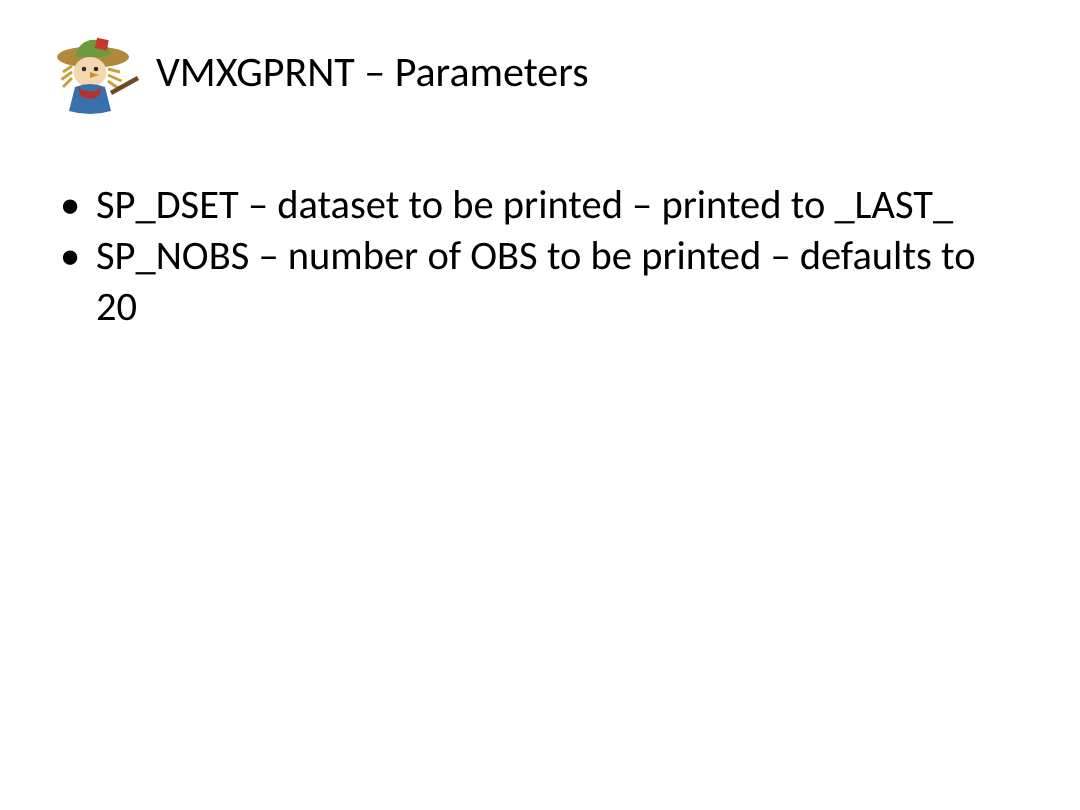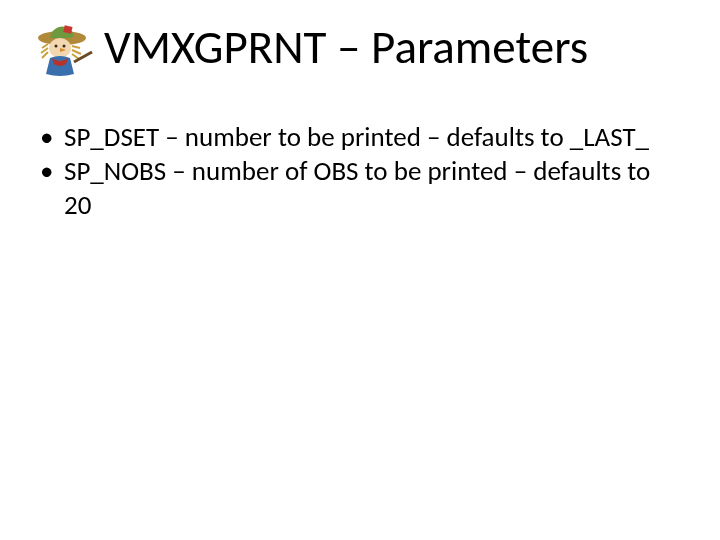--- a/index.html
+++ b/index.html
@@ -25,21 +25,21 @@
     display: flex;
     align-items: center;
   }
   .title-icon {
     width: 68px;
     height: 60px;
     flex-shrink: 0;
     margin-right: 6px;
   }
   .title-text {
-    font-size: 47px;
+    font-size: 28px;
     font-weight: 400;
     line-height: 1.1;
     letter-spacing: 0px;
   }
   .bullets {
     position: absolute;
     top: 120px;
     left: 38px;
     right: 40px;
     font-size: 27px;
@@ -93,18 +93,18 @@
         <path d="M22 40 Q30 46 38 40 L36 46 Q30 50 24 46 Z" fill="#b5332a"></path>
 
         <line x1="44" y1="44" x2="62" y2="34" stroke="#6b4a25" stroke-width="3"></line>
       </svg>
     </span>
     <span class="title-text">VMXGPRNT – Parameters</span>
   </div>
 
   <div class="bullets">
     <ul>
-      <li><span>SP_DSET – number to be printed – defaults to _LAST_</span></li>
+      <li><span>SP_DSET – dataset to be printed – printed to _LAST_</span></li>
       <li><span>SP_NOBS – number of OBS to be printed – defaults to 20</span></li>
     </ul>
   </div>
 
 </div>
 
 </body></html>

